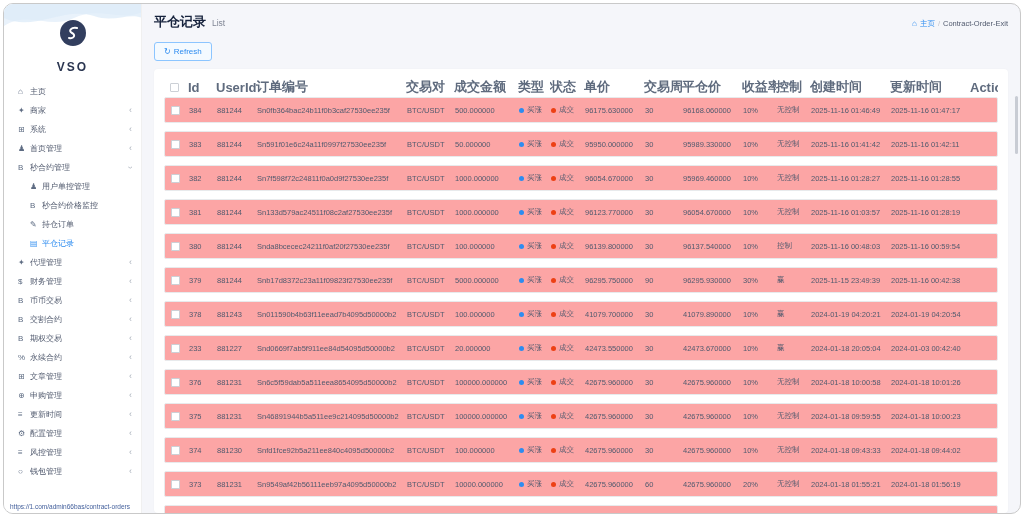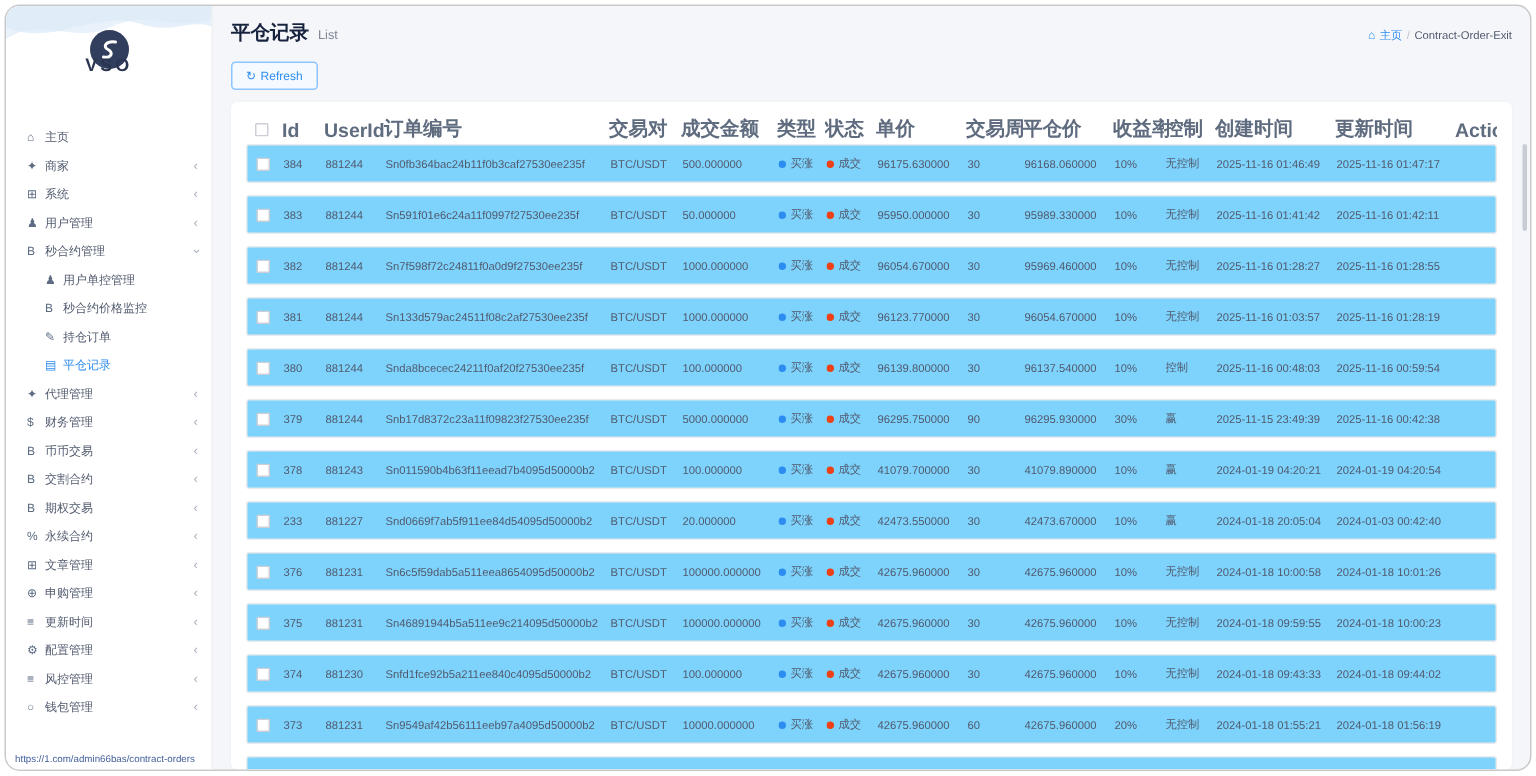--- a/index.html
+++ b/index.html
@@ -4,21 +4,21 @@
 <style>
   * { box-sizing: border-box; margin: 0; padding: 0; }
   html,body { width:1024px; height:517px; background:#fff; font-family:"Liberation Sans","DejaVu Sans",sans-serif; overflow:hidden; }
   .frame { position:absolute; left:3px; top:3px; width:1018px; height:511px; border:1px solid #c9c9c9; border-radius:10px; overflow:hidden; background:#f5f6fa; display:flex; }
 
   
   .sidebar { width:138px; min-width:138px; background:#fff; height:100%; border-right:1px solid #f0f0f0; position:relative; }
   .side-head { position:relative; height:78px; overflow:hidden; }
   .wave { position:absolute; top:0; left:0; width:138px; height:34px; }
   .logo-circle { position:absolute; top:16px; left:56px; width:26px; height:26px; }
-  .logo-text { position:absolute; top:32px; width:100%; text-align:center; font-size:12px; font-weight:bold; letter-spacing:2px; color:#2a3550; }
+  .logo-text { position:absolute; top:56px; width:100%; text-align:center; font-size:12px; font-weight:bold; letter-spacing:2px; color:#2a3550; }
   .menu { font-size:8px; color:#515a6e; }
   .mi { display:flex; align-items:center; height:19px; padding:0 9px 0 14px; cursor:pointer; }
   .mi.sub { padding-left:26px; }
   .mi .mi-icon { width:12px; font-size:8px; color:#5d6b82; flex:none; }
   .mi .mi-label { flex:1; white-space:nowrap; overflow:hidden; }
   .mi .mi-chevron { color:#a9b0bb; font-size:9px; line-height:1; }
   .mi .mi-chevron.down { transform:rotate(-90deg); }
   .mi.active .mi-label, .mi.active .mi-icon { color:#2d8cf0; }
 
   
@@ -31,21 +31,21 @@
   .bc-home { color:#2d8cf0; cursor:pointer; }
   .bc-sep { color:#c0c4cc; }
   .bc-cur { color:#515a6e; }
 
   .toolbar { margin-top:9px; }
   .refresh-btn { display:inline-flex; align-items:center; gap:3px; font-size:8px; color:#2d8cf0; background:#f4faff; border:1px solid #8cc5ff; border-radius:3px; padding:4px 9px; cursor:pointer; font-family:inherit; }
 
   .card { margin-top:8px; background:#fff; border-radius:4px; padding:8px 10px 0 10px; flex:1; overflow:hidden; box-shadow:0 0 2px rgba(0,0,0,.04); }
   .trow { display:grid; grid-template-columns:24px 28px 40px 150px 48px 64px 32px 34px 60px 38px 60px 34px 34px 80px 80px 1fr; align-items:center; }
   .thead { height:20px; font-size:13px; font-weight:bold; color:#5f6b7e; }
-  .row { height:26px; border:1px solid #e8eaec; border-radius:2px; margin-bottom:8px; font-size:7.5px; color:#515a6e; background:#7dd3fc; }
+  .row { height:26px; border:1px solid #e8eaec; border-radius:2px; margin-bottom:8px; font-size:7.5px; color:#515a6e; background:#fca5a5; }
   .cell { white-space:nowrap; overflow:hidden; padding-right:4px; }
   .checkbox { width:9px; height:9px; border:1px solid #ccd0d6; border-radius:1px; margin-left:6px; background:#fff; cursor:pointer; }
   .dot { display:inline-block; width:5px; height:5px; border-radius:50%; margin-right:3px; vertical-align:middle; }
 
   .statusbar { position:absolute; left:2px; bottom:2px; font-size:6.5px; color:#44609c; background:#fff; padding:1px 4px; border-top-right-radius:3px; z-index:5; }
   .scroll-thumb { position:absolute; right:2px; top:92px; width:3px; height:58px; background:#c8ccd4; border-radius:2px; z-index:4; }
 </style>
 </head>
 <body>
 
@@ -76,21 +76,21 @@
           <span class="mi-label">商家</span>
           <span class="mi-chevron">‹</span>
         </div>
         <div class="mi">
           <span class="mi-icon">⊞</span>
           <span class="mi-label">系统</span>
           <span class="mi-chevron">‹</span>
         </div>
         <div class="mi">
           <span class="mi-icon">♟</span>
-          <span class="mi-label">用户管理</span>
+          <span class="mi-label">首页管理</span>
           <span class="mi-chevron">‹</span>
         </div>
         <div class="mi">
           <span class="mi-icon">B</span>
           <span class="mi-label">秒合约管理</span>
           <span class="mi-chevron down">‹</span>
         </div>
         <div class="mi sub">
           <span class="mi-icon">♟</span>
           <span class="mi-label">用户单控管理</span>

